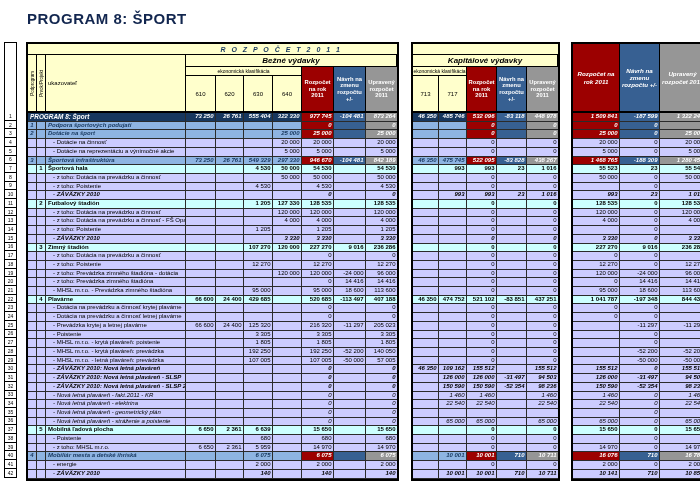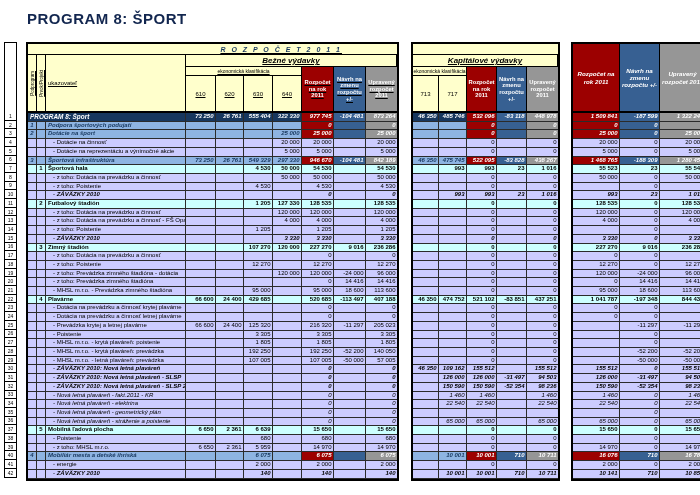--- a/index.html
+++ b/index.html
@@ -10,31 +10,31 @@
   .gap1{width:9px;}
   .gap2{width:12px;}
   .gap3{width:11px;}
   
   .rncol{display:flex;flex-direction:column;}
   .rnhead{height:70px;width:13px;border:1px solid #000;border-bottom:none;box-sizing:border-box;background:#fff;}
   .rn{width:13px;height:8.714px;box-sizing:border-box;border:1px solid #000;border-top:none;font-size:5px;display:flex;align-items:center;justify-content:center;background:#fff;color:#000;}
   
   .block{border:2px solid #000;background:#fff;}
   .bhead{display:grid;border-bottom:1px solid #000;}
-  .main .bhead{grid-template-columns:9px 9px 140px 30px 28px 29px 29px 32px 32px 31px;grid-template-rows:11px 12px 9px 36px;text-decoration:underline;}
+  .main .bhead{grid-template-columns:9px 9px 140px 30px 28px 29px 29px 32px 32px 31px;grid-template-rows:11px 12px 9px 36px;}
   .kap .bhead{grid-template-columns:26px 28px 30px 30px 31px;grid-template-rows:11px 12px 9px 36px;}
   .tot .bhead{grid-template-columns:47px 40px 45px;grid-template-rows:68px;}
   .hc{box-sizing:border-box;border-right:1px solid #000;border-bottom:1px solid #000;overflow:hidden;}
   .hc:last-child{border-right:none;}
   .yellow{background:#FFFFCC;}
   .h-band1{grid-column:1/-1;grid-row:1;display:flex;align-items:center;justify-content:flex-end;padding-right:55px;font-size:7px;font-weight:bold;font-style:italic;color:#17375E;letter-spacing:2px;border-right:none;}
   .kap .h-band1{padding-right:0;}
   .h-group{display:flex;align-items:center;justify-content:center;font-size:8px;font-weight:bold;font-style:italic;color:#000;}
   .main .h-group{grid-row:2;grid-column:4/11;}
-  .kap .h-group{grid-row:2;grid-column:1/6;text-decoration:underline;}
+  .kap .h-group{grid-row:2;grid-column:1/6;}
   .h-ekon{display:flex;align-items:center;justify-content:center;font-size:5px;color:#000;}
   .main .h-ekon{grid-row:3;grid-column:4/8;}
   .kap .h-ekon{grid-row:3;grid-column:1/3;}
   .h-pp{grid-row:2/5;grid-column:1;}
   .h-pk{grid-row:2/5;grid-column:2;}
   .h-ukaz{grid-row:2/5;grid-column:3;display:flex;align-items:center;padding-left:2px;font-size:6px;color:#000;}
   .rot{display:flex;align-items:center;justify-content:center;}
   .rot span{writing-mode:vertical-rl;transform:rotate(180deg);font-size:4.5px;white-space:nowrap;color:#000;}
   .h-eco{display:flex;align-items:center;justify-content:center;font-size:6px;color:#000;}
   .main .h-eco{grid-row:4;}

